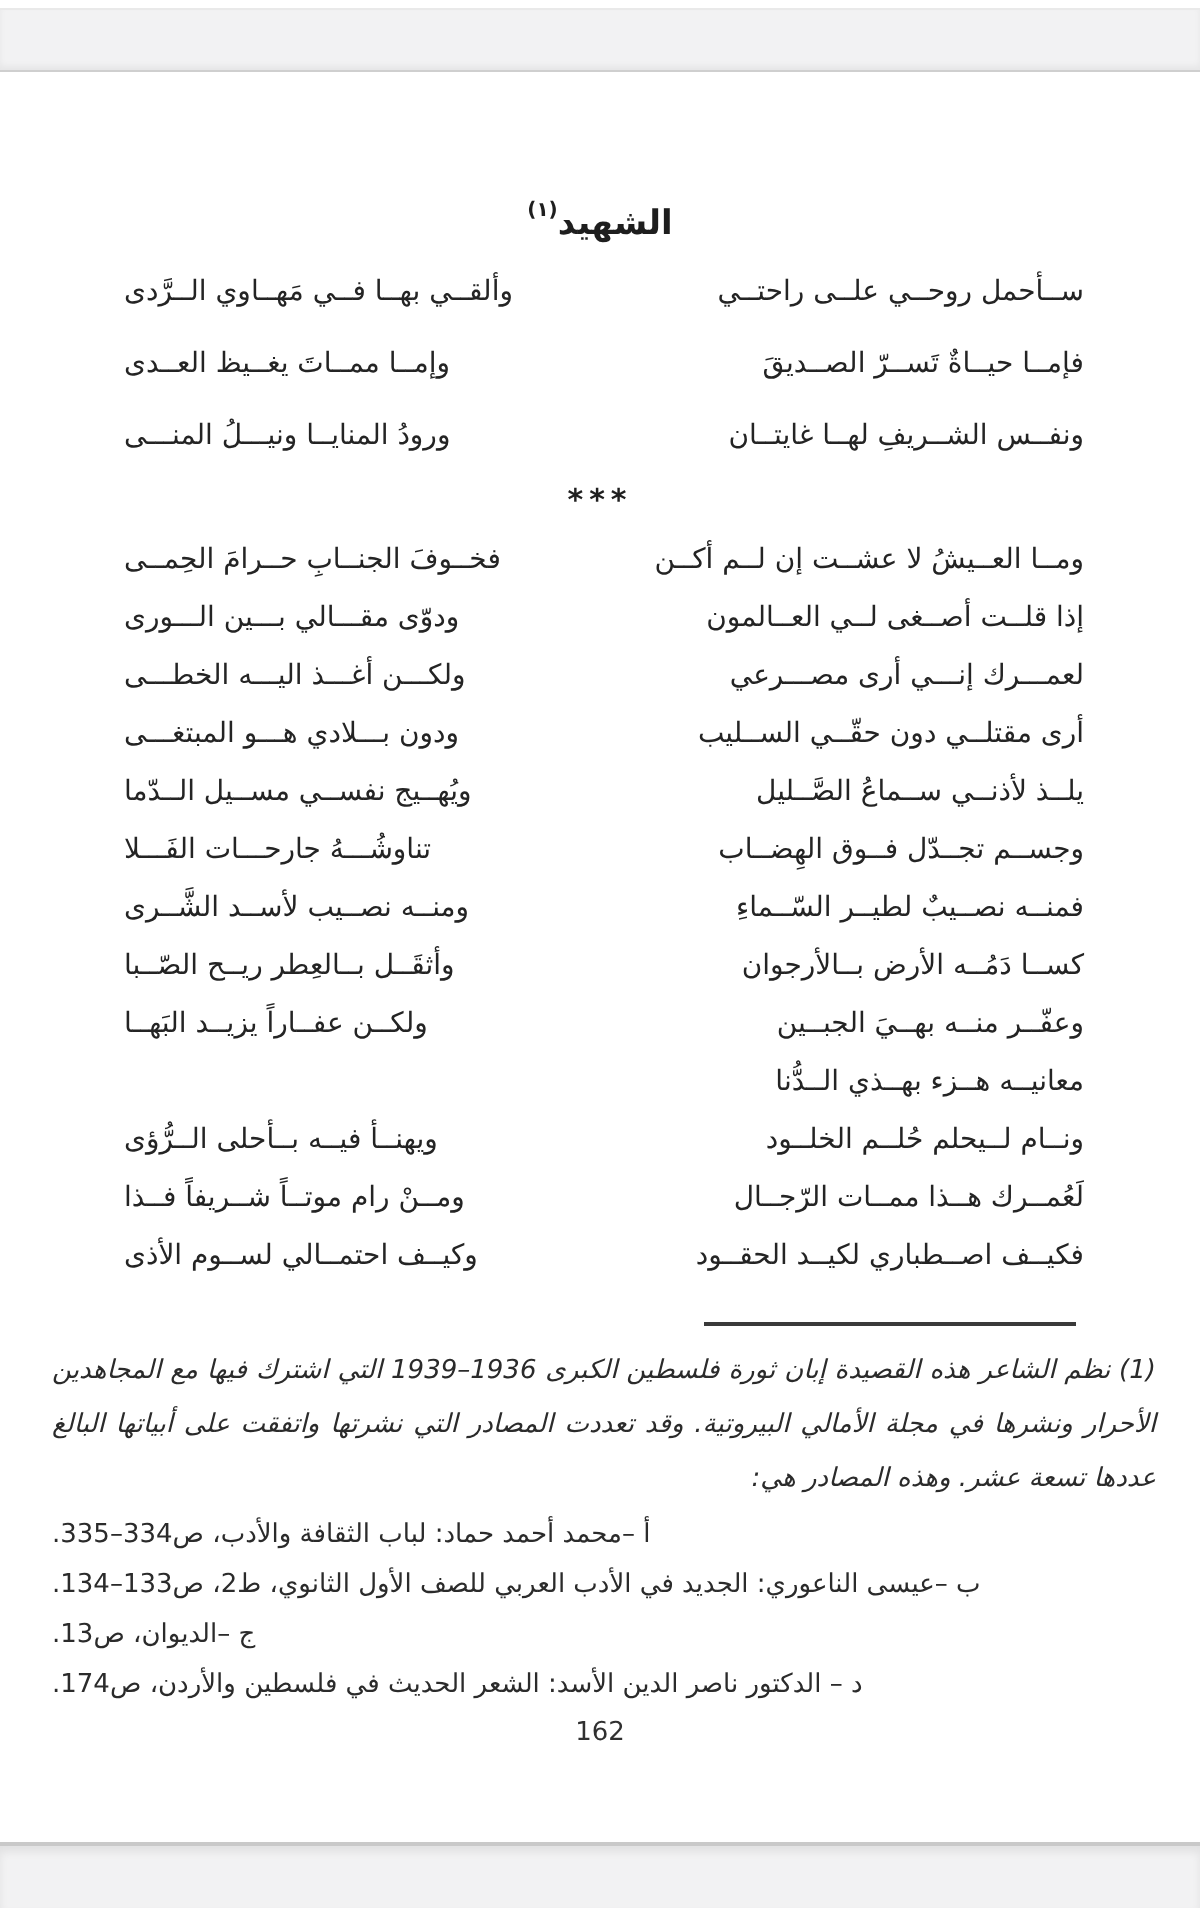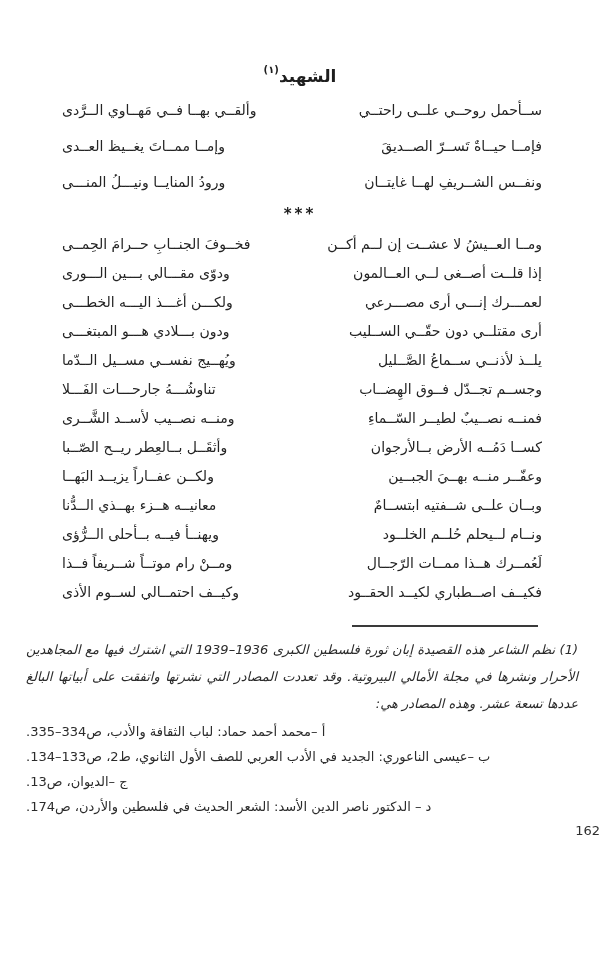--- a/index.html
+++ b/index.html
@@ -3,21 +3,21 @@
 <meta charset="utf-8">
 <style>
   * { margin: 0; padding: 0; box-sizing: border-box; }
   html, body { width: 600px; background: #ffffff; }
   body {
     height: 954px;
     font-family: "DejaVu Sans", sans-serif;
     color: #262626;
     overflow: hidden;
   }
-  .viewer { width: 600px; height: 954px; display: flex; flex-direction: row; }
+  .viewer { width: 600px; height: 954px; display: flex; flex-direction: column; }
 
   .strip-top-white { height: 4px; background: #ffffff; }
   .band { background: #f2f2f3; }
   .band-top { height: 32px; border-top: 1px solid #e9e9e9; border-bottom: 1px solid #cfcfcf; box-shadow: inset 0 -2px 3px rgba(0,0,0,0.05); }
   .band-bottom { height: 33px; border-top: 2px solid #c9c9c9; box-shadow: inset 0 3px 4px rgba(0,0,0,0.07); }
 
   .page {
     height: 885px;
     background: #ffffff;
     direction: rtl;
@@ -82,21 +82,21 @@
   }
   .fn-sources { margin-top: 2px; list-style: none; }
   .fn-sources li {
     padding: 0 56px 0 26px;
     line-height: 25px;
     text-align: left;
   }
 
   .page-number {
     margin-top: 4px;
-    text-align: right;
+    text-align: center;
     direction: ltr;
     font-size: 13px;
     color: #303030;
   }
 </style>
 </head>
 <body>
 
 <div class="viewer">
   <div class="strip-top-white"></div>
@@ -154,21 +154,20 @@
       </div>
       <div class="verse-line">
         <span class="hemi sadr">كســا دَمُــه الأرض بــالأرجوان</span>
         <span class="hemi ajuz">وأثقَــل بــالعِطر ريــح الصّــبا</span>
       </div>
       <div class="verse-line">
         <span class="hemi sadr">وعفّــر منــه بهــيَ الجبــين</span>
         <span class="hemi ajuz">ولكــن عفــاراً يزيــد البَهــا</span>
       </div>
       <div class="verse-line">
-        <span class="hemi sadr">وبــان علــى شــفتيه ابتســامٌ</span>
         <span class="hemi ajuz">معانيــه هــزء بهــذي الــدُّنا</span>
       </div>
       <div class="verse-line">
         <span class="hemi sadr">ونــام لــيحلم حُلــم الخلــود</span>
         <span class="hemi ajuz">ويهنــأ فيــه بــأحلى الــرُّؤى</span>
       </div>
       <div class="verse-line">
         <span class="hemi sadr">لَعُمــرك هــذا ممــات الرّجــال</span>
         <span class="hemi ajuz">ومــنْ رام موتــاً شــريفاً فــذا</span>
       </div>

